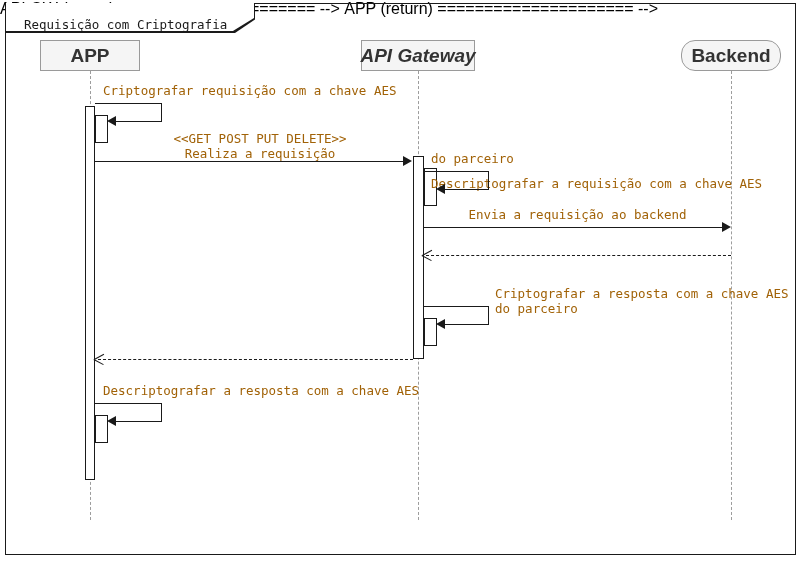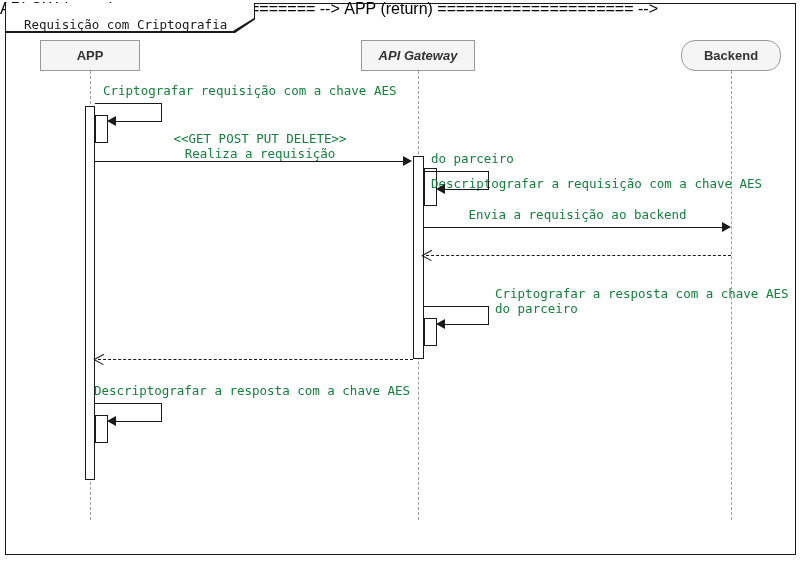--- a/index.html
+++ b/index.html
@@ -64,21 +64,21 @@
     height: 31px;
     background: #f5f5f5;
     border: 1px solid #9a9a9a;
     box-sizing: border-box;
     display: flex;
     align-items: center;
     justify-content: center;
   }
   .participant span {
     font-family: "Liberation Sans", sans-serif;
-    font-size: 13px;
+    font-size: 19px;
     font-weight: bold;
     color: #333333;
     white-space: nowrap;
   }
   
   .lifeline {
     position: absolute;
     width: 0;
     border-left: 1px dashed #9d9d9d;
   }
@@ -135,21 +135,21 @@
     transform-origin: 0 0;
   }
   .arrow-open-left::before { transform: rotate(-28deg); }
   .arrow-open-left::after  { transform: rotate(28deg); }
   
   .msg-label {
     position: absolute;
     font-family: "DejaVu Sans Mono", "Liberation Mono", monospace;
     font-size: 12.5px;
     line-height: 15px;
-    color: #15803d;
+    color: #a16207;
     white-space: pre;
   }
   .msg-label.center { text-align: center; }
 </style>
 </head>
 <body>
 
 <div id="canvas">
 
   
@@ -230,19 +230,19 @@
   <div class="msg-line" style="left:424px; top:306px; width:65px;"></div>
   <div class="vline" style="left:488px; top:306px; height:18px;"></div>
   <div class="msg-line" style="left:444px; top:324px; width:45px;"></div>
   <div class="arrow-filled-left" style="left:436px; top:319px;"></div>
 
    APP (return) ===================== --&gt;
   <div class="msg-line dashed" style="left:98px; top:359px; width:315px;"></div>
   <div class="arrow-open-left" style="left:94px; top:354px;"></div>
 
   
-  <div class="msg-label" style="left:94px; top:383px;">Descriptografar a resposta com a chave AES</div>
+  <div class="msg-label" style="left:103px; top:383px;">Descriptografar a resposta com a chave AES</div>
   <div class="msg-line" style="left:95px; top:403px; width:67px;"></div>
   <div class="vline" style="left:161px; top:403px; height:18px;"></div>
   <div class="msg-line" style="left:115px; top:421px; width:47px;"></div>
   <div class="arrow-filled-left" style="left:107px; top:416px;"></div>
 
 </div>
 
 </body></html>

